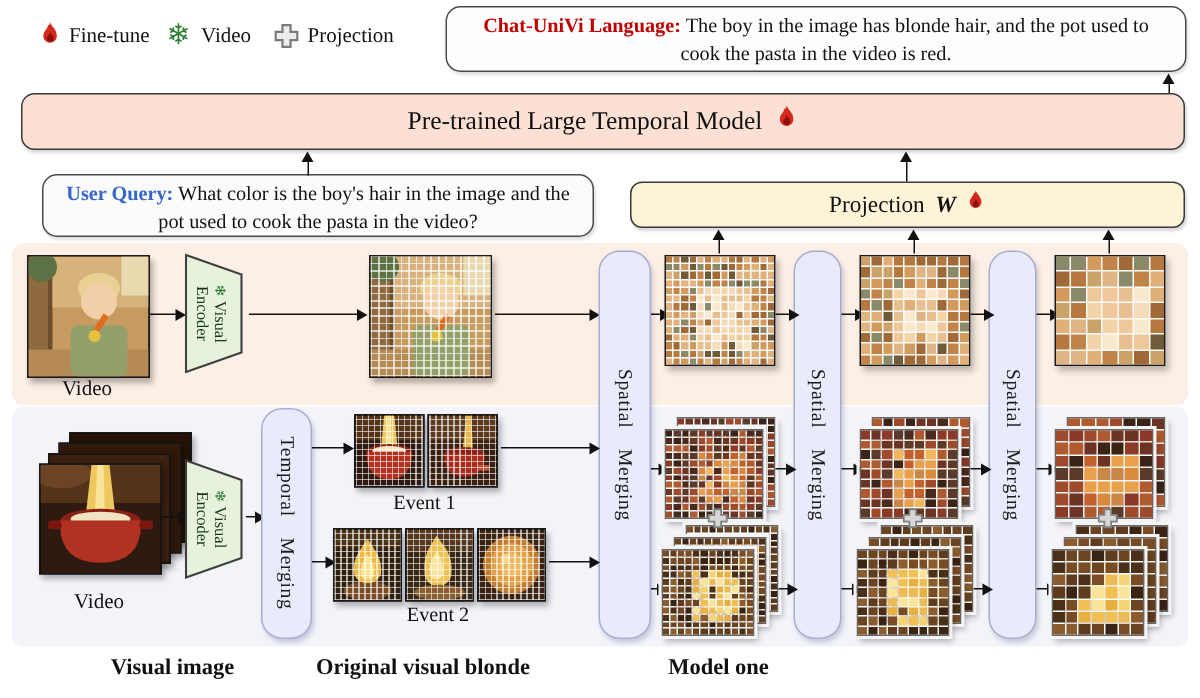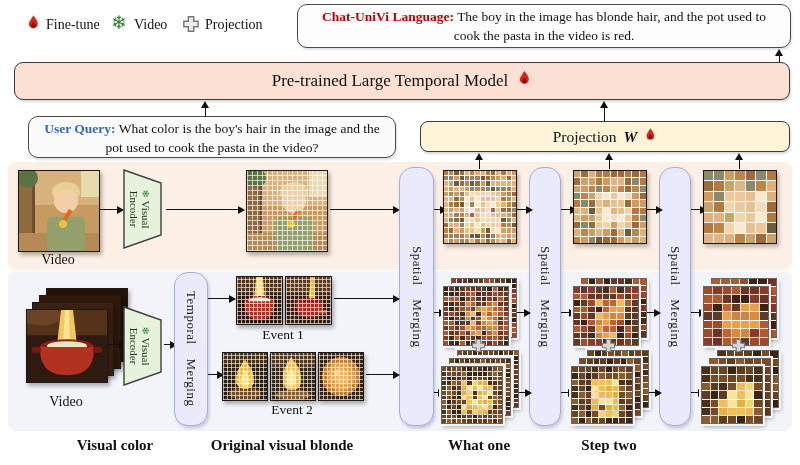--- a/index.html
+++ b/index.html
@@ -2091,18 +2091,17 @@
         <div style="background: rgb(138, 92, 46);"></div>
         <div style="background: rgb(138, 92, 46);"></div>
         <div style="background: rgb(95, 60, 30);"></div>
         <div style="background: rgb(107, 68, 34);"></div>
         <div style="background: rgb(58, 36, 20);"></div>
         <div style="background: rgb(122, 76, 38);"></div>
         <div style="background: rgb(107, 68, 34);"></div>
       </div>
   </div>
 
-  <div class="colcap" style="left:40px;top:437px;width:150px;">Visual color</div>
+  <div class="colcap" style="left:40px;top:437px;width:150px;">Visual image</div>
   <div class="colcap" style="left:192px;top:437px;width:180px;">Original visual blonde</div>
-  <div class="colcap" style="left:419px;top:437px;width:120px;">What one</div>
-  <div class="colcap" style="left:549px;top:437px;width:120px;">Step two</div>
+  <div class="colcap" style="left:419px;top:437px;width:120px;">Model one</div>
 
 </div>
 
 </body></html>

